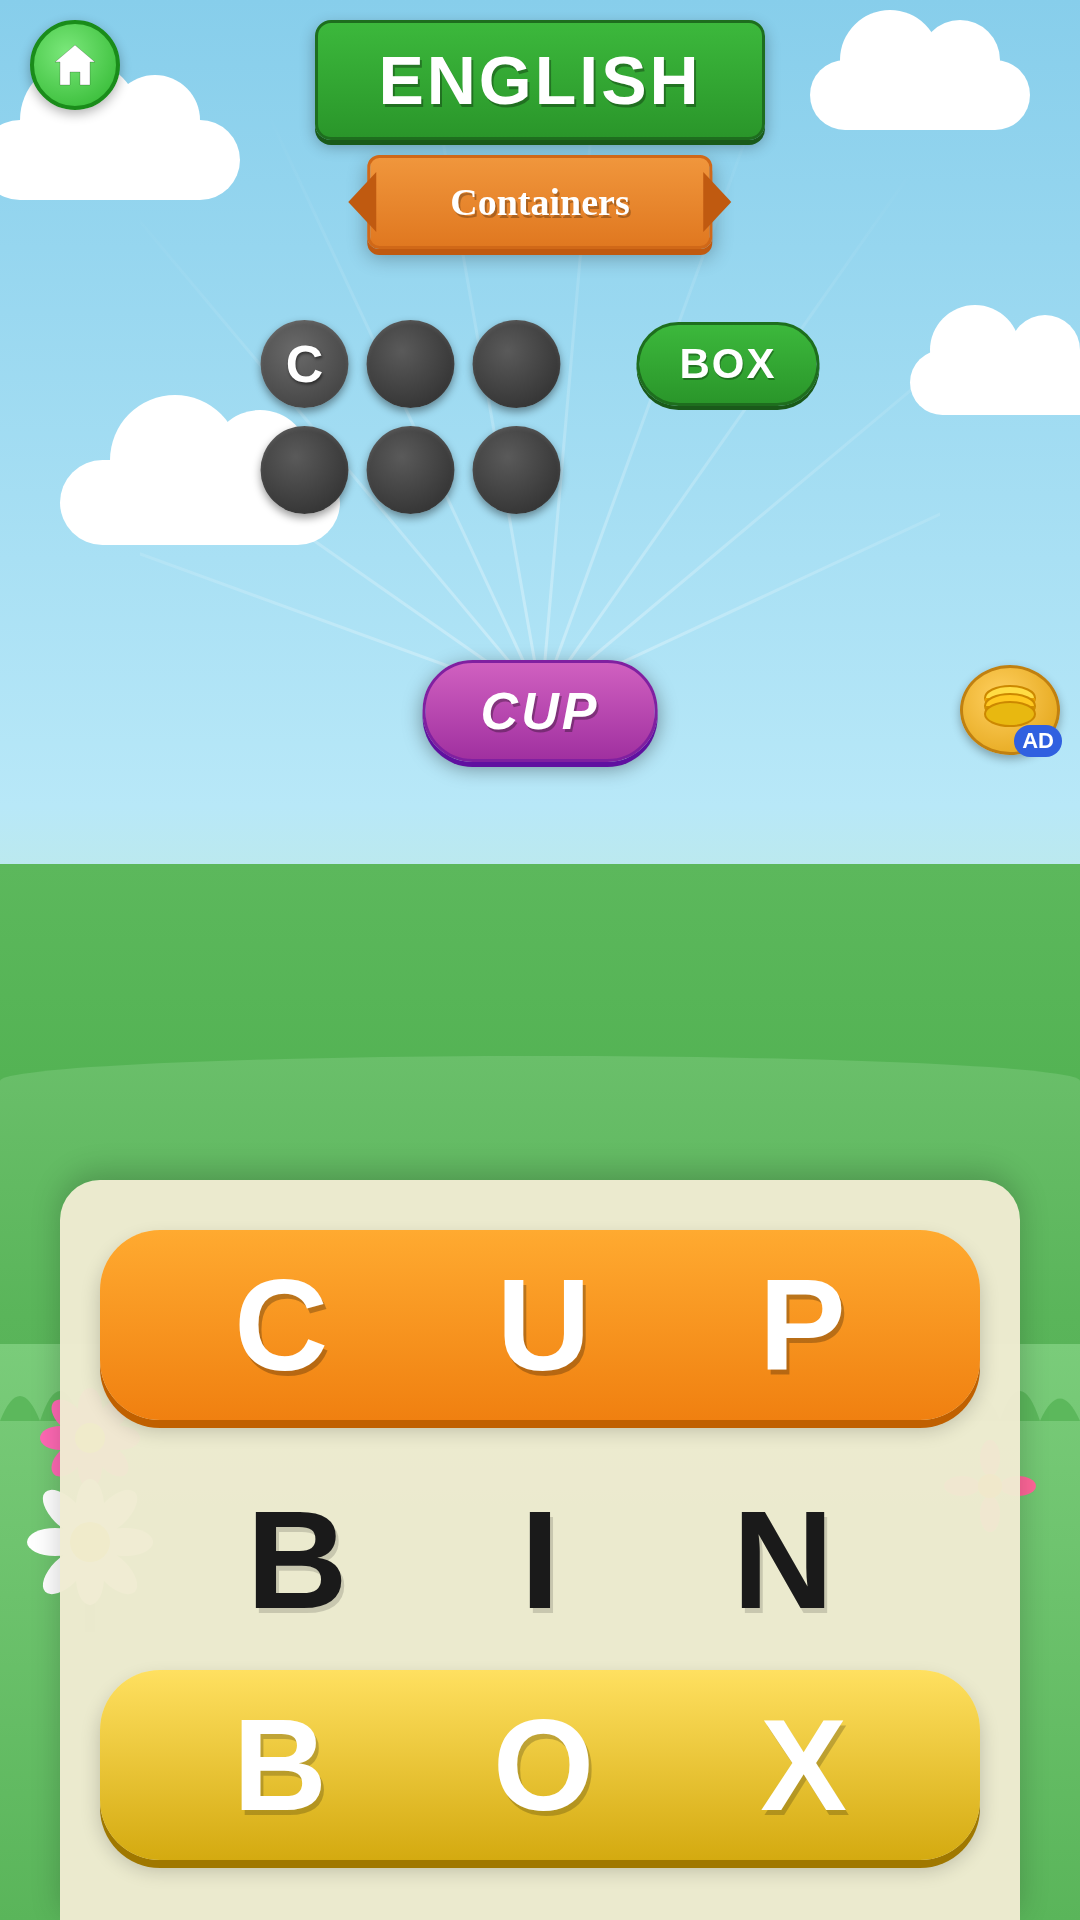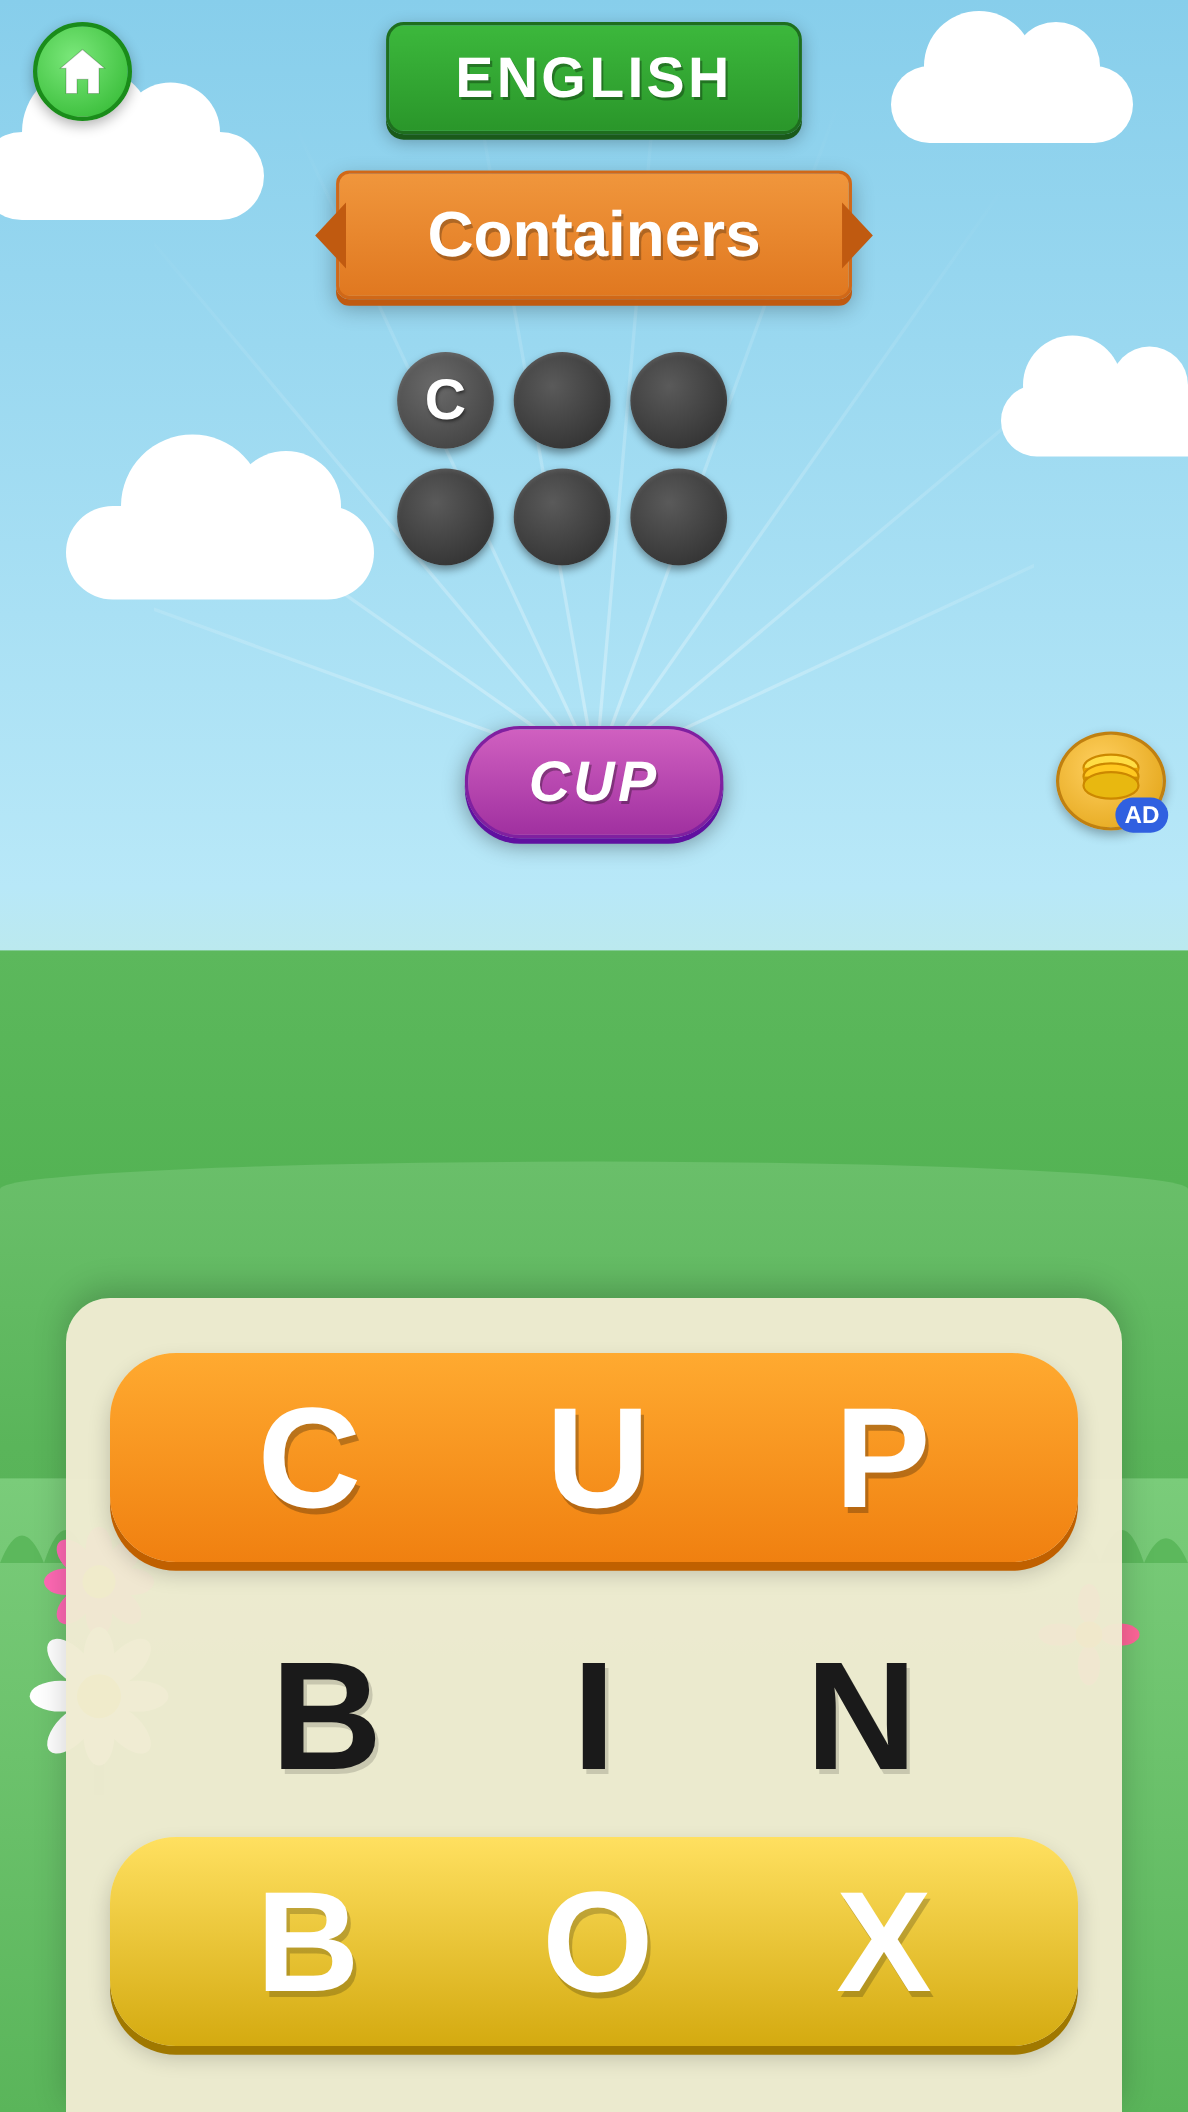--- a/index.html
+++ b/index.html
@@ -143,21 +143,21 @@
     #language-button {
       background: linear-gradient(180deg, #3cb83c, #2a962a);
       border: 3px solid #1e6e1e;
       border-radius: 16px;
       padding: 18px 60px;
       cursor: pointer;
       box-shadow: 0 5px 0 #1a5a1a, 0 6px 15px rgba(0,0,0,0.3);
     }
 
     #language-label {
-      font-size: 52px;
+      font-size: 68px;
       font-weight: 900;
       color: white;
       letter-spacing: 3px;
       text-shadow: 2px 3px 0 rgba(0,0,0,0.3);
     }
 
     
     #category-banner {
       position: absolute;
       top: 155px;
@@ -191,25 +191,26 @@
       position: absolute;
       right: -22px; top: 50%;
       transform: translateY(-50%);
       width: 0; height: 0;
       border-top: 30px solid transparent;
       border-bottom: 30px solid transparent;
       border-left: 28px solid #c05a10;
     }
 
     #category-label {
-      font-size: 58px;
+      font-size: 38px;
       font-weight: 900;
       color: white;
       text-shadow: 2px 3px 0 rgba(0,0,0,0.25);
       white-space: nowrap;
+      font-family: Liberation Serif, serif;
     }
 
     
     #word-slots {
       position: absolute;
       top: 320px;
       left: 50%;
       transform: translateX(-50%);
       z-index: 10;
       display: flex;
@@ -502,20 +503,23 @@
     <div class="letter-circle filled">
       <span class="letter-circle-text">C</span>
     </div>
     <div class="letter-circle">
       <span class="letter-circle-text"></span>
     </div>
     <div class="letter-circle">
       <span class="letter-circle-text"></span>
     </div>
     <div style="width:40px"></div>
+    <div class="word-badge">
+      <span class="word-badge-text">BOX</span>
+    </div>
   </div>
   <div class="word-row">
     <div class="letter-circle"></div>
     <div class="letter-circle"></div>
     <div class="letter-circle"></div>
   </div>
 </div>
 
 <div id="cup-floating">
   <span id="cup-label">CUP</span>

